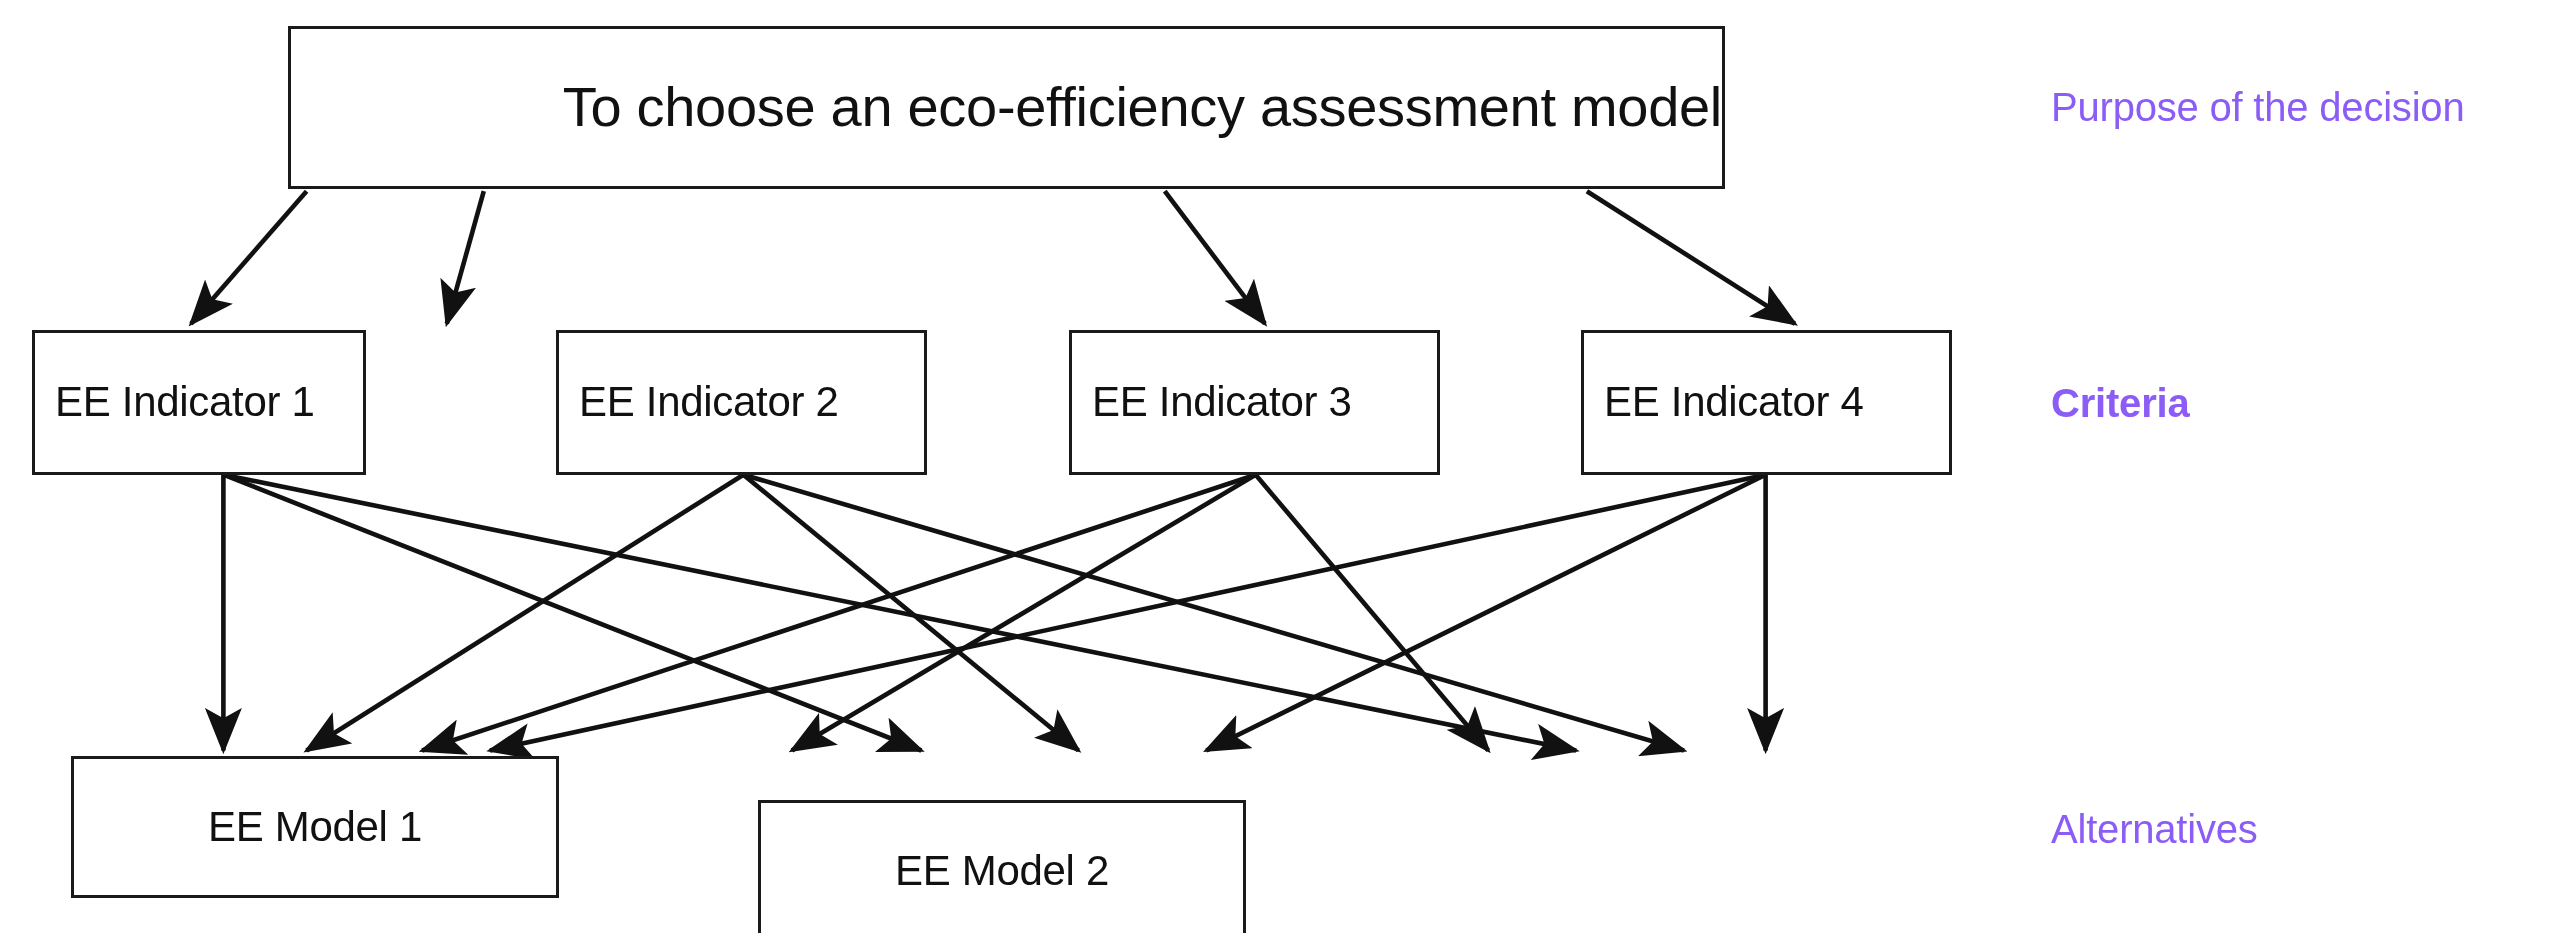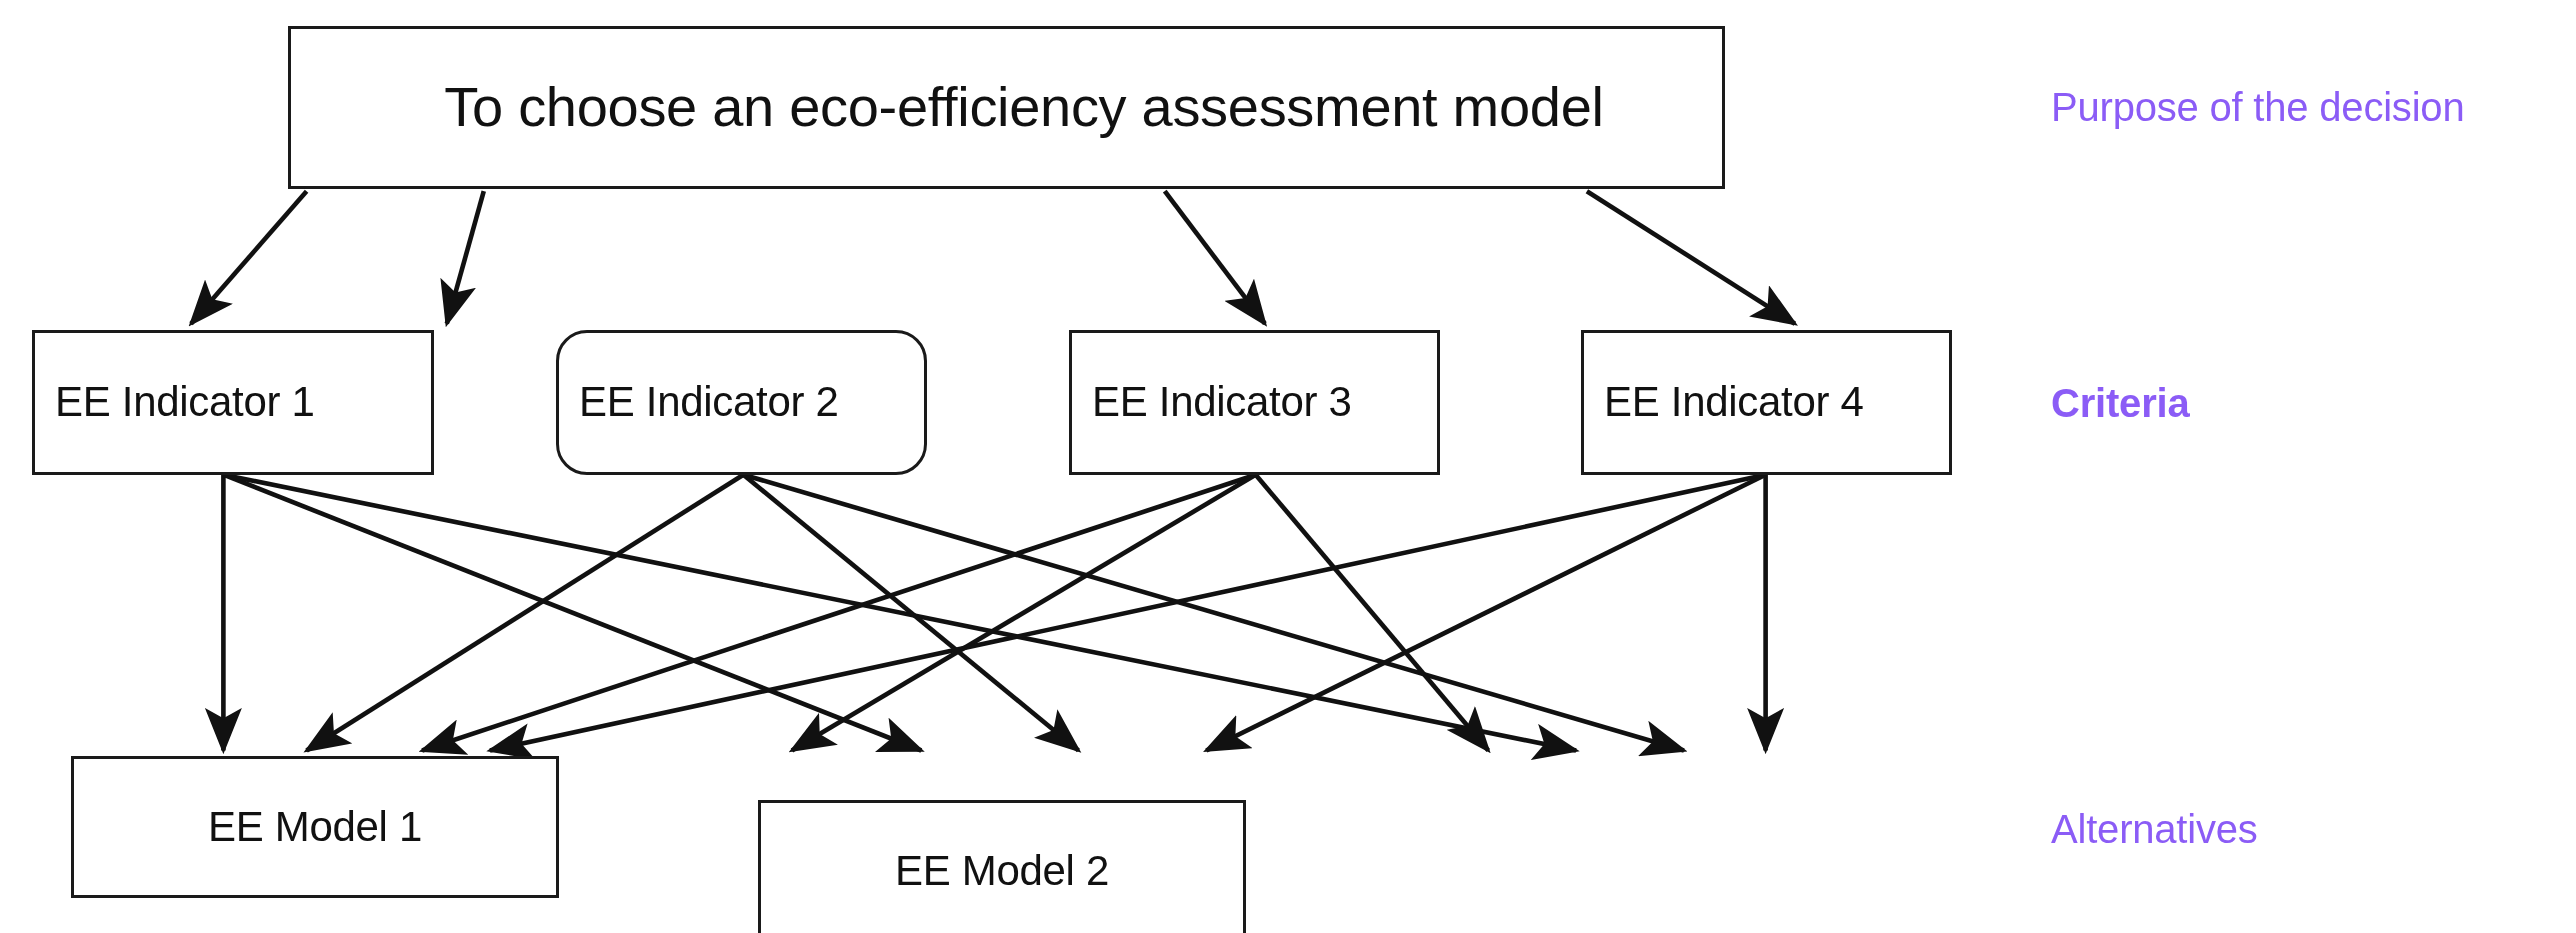--- a/index.html
+++ b/index.html
@@ -29,21 +29,21 @@
   .node-box {
     position: absolute;
     box-sizing: border-box;
     background: #ffffff;
     border: 3.9px solid #1a1a1a;
     display: flex;
     align-items: center;
     z-index: 3;
   }
   .node-box.goal {
-    justify-content: center;
+    justify-content: flex-end;
     padding-left: 35px;
   }
   .node-box.criterion {
     justify-content: flex-start;
     padding-left: 20px;
   }
   .node-box.alternative {
     justify-content: center;
   }
   .node-label {
@@ -106,25 +106,25 @@
       <line x1="2292" y1="616" x2="2292" y2="974"></line>
     </g>
   </svg>
 
   <div class="node-box goal" style="left:288px; top:26px; width:1437px; height:163px;">
     <span class="node-label">To choose an eco-efficiency assessment model</span>
   </div>
 
   <div class="tier-label" style="left:2051px; top:85px;">Purpose of the decision</div>
 
-  <div class="node-box criterion" style="left:32px; top:330px; width:402px; height:145px;">
+  <div class="node-box criterion" style="left:32px; top:330px; width:334px; height:145px;">
     <span class="node-label">EE Indicator 1</span>
   </div>
 
-  <div class="node-box criterion" style="left:556px; top:330px; width:371px; height:145px;border-radius:31px;">
+  <div class="node-box criterion" style="left:556px; top:330px; width:371px; height:145px;">
     <span class="node-label">EE Indicator 2</span>
   </div>
 
   <div class="node-box criterion" style="left:1069px; top:330px; width:371px; height:145px;">
     <span class="node-label">EE Indicator 3</span>
   </div>
 
   <div class="node-box criterion" style="left:1581px; top:330px; width:371px; height:145px;">
     <span class="node-label">EE Indicator 4</span>
   </div>

